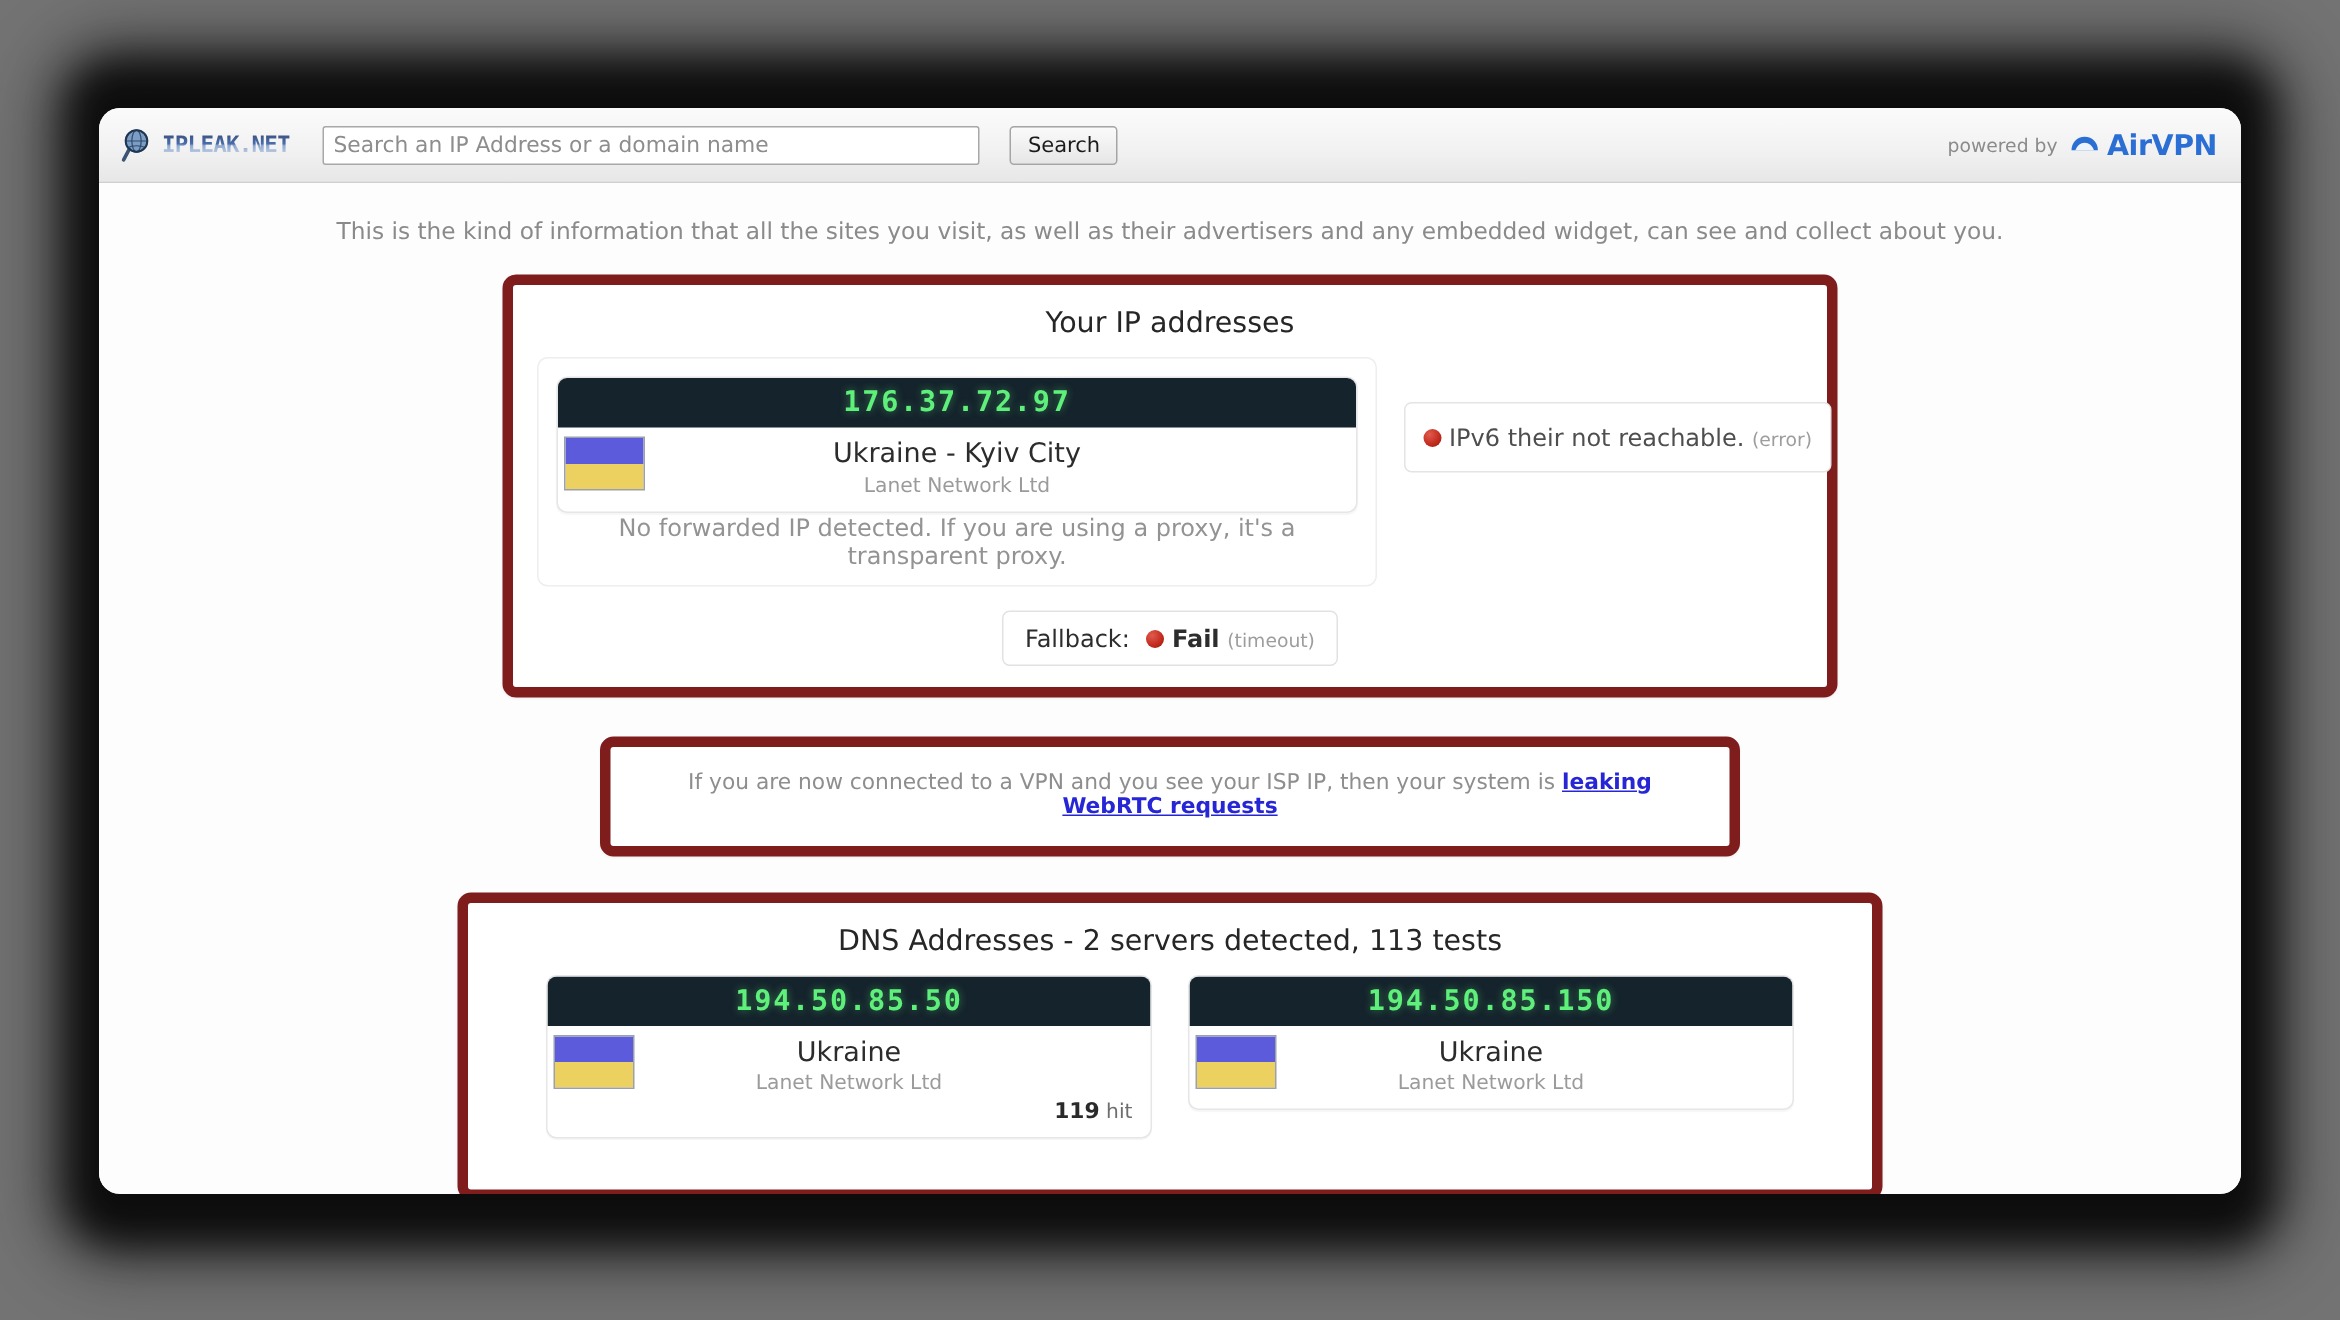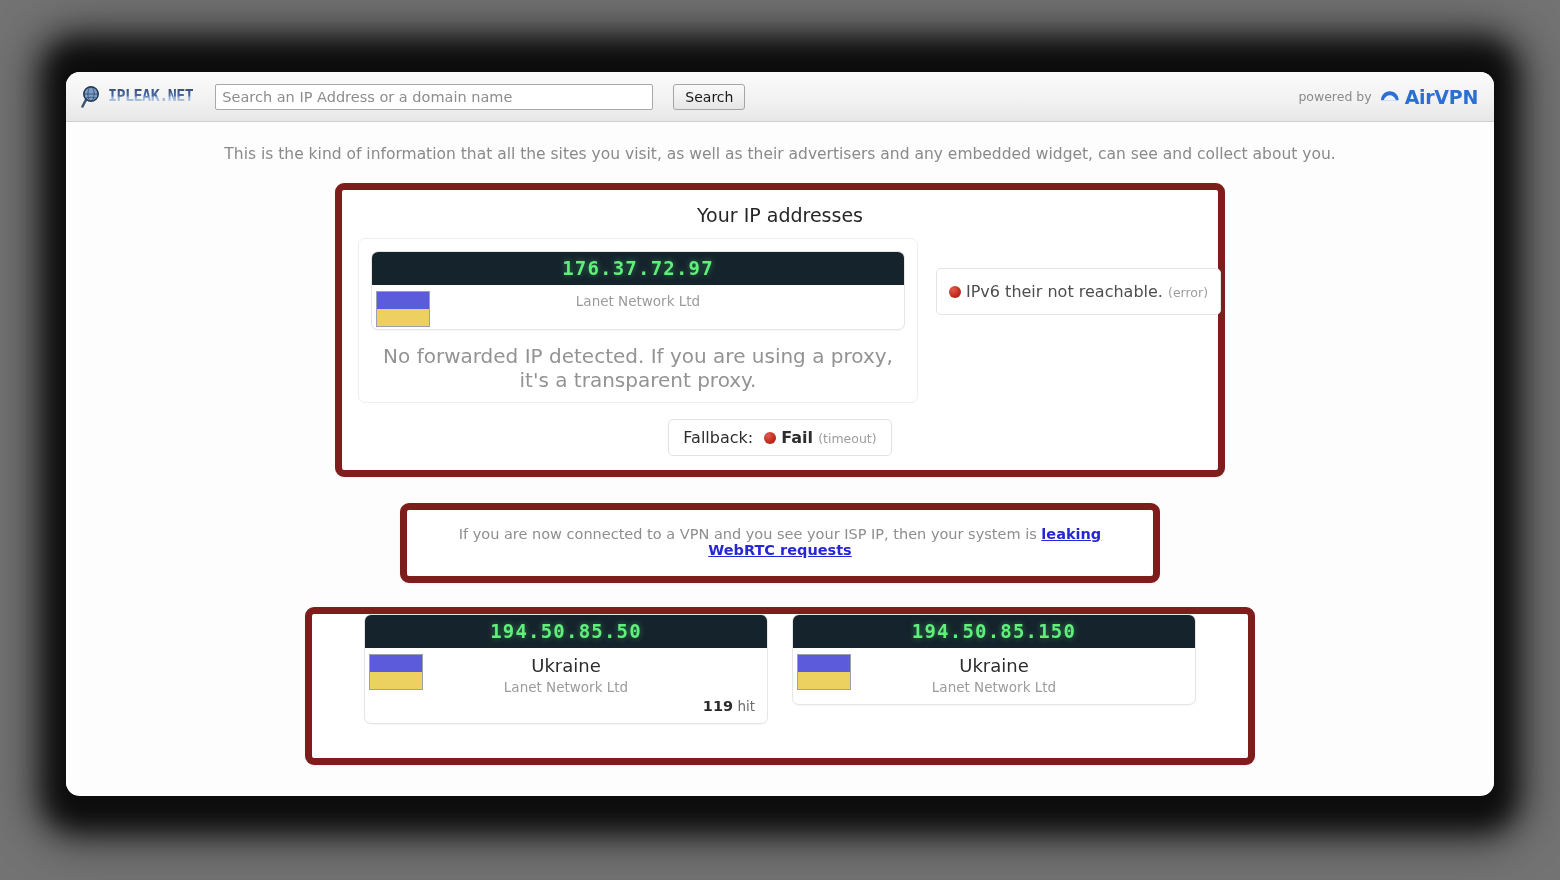--- a/index.html
+++ b/index.html
@@ -197,23 +197,22 @@
   }
   .ipbox-hit {
     text-align: right;
     font-size: 13.5px;
     color: #6e6e6e;
     margin-top: 3px;
   }
   .ipbox-hit b { color: #2a2a2a; font-size: 14.5px; }
   .forwarded-note {
     text-align: center;
-    font-size: 20px;
+    font-size: 16px;
     color: #939393;
-    margin-top: 14px;
   }
   .ip-right { flex: 1; padding-top: 30px; }
   .status-panel {
     border: 1px solid #e4e4e4;
     border-radius: 5px;
     background: #fff;
     padding: 13px 12px;
     text-align: center;
     font-size: 16px;
     color: #4e4e4e;
@@ -333,20 +332,21 @@
       <div class="card" id="ip-card">
         <div class="card-title">Your IP addresses</div>
 
         <div class="ip-inner-row">
 
           <div class="ip-left">
             <div class="ipbox">
               <div class="ipbox-addr">176.37.72.97</div>
               <div class="ipbox-body">
                 <span class="flag"></span>
+                <div class="ipbox-country">Ukraine - Kyiv City</div>
                 <div class="ipbox-isp">Lanet Network Ltd</div>
               </div>
             </div>
             <div class="forwarded-note">No forwarded IP detected. If you are using a proxy, it's a transparent proxy.</div>
           </div>
 
           <div class="ip-right">
             <div class="status-panel">
               <span class="dot dot-red"></span><span>IPv6 their not reachable.</span>
               <span class="muted-small">(error)</span>
@@ -363,20 +363,21 @@
         </div>
       </div>
 
       <div class="card" id="webrtc-card">
         <div class="note-line">
           <span>If you are now connected to a VPN and you see your ISP IP, then your system is </span><a>leaking WebRTC requests</a>
         </div>
       </div>
 
       <div class="card" id="dns-card">
+        <div class="card-title">DNS Addresses - 2 servers detected, 113 tests</div>
 
         <div class="dns-row">
 
           <div class="dns-col">
             <div class="ipbox">
               <div class="ipbox-addr">194.50.85.50</div>
               <div class="ipbox-body">
                 <span class="flag"></span>
                 <div class="ipbox-country">Ukraine</div>
                 <div class="ipbox-isp">Lanet Network Ltd</div>

